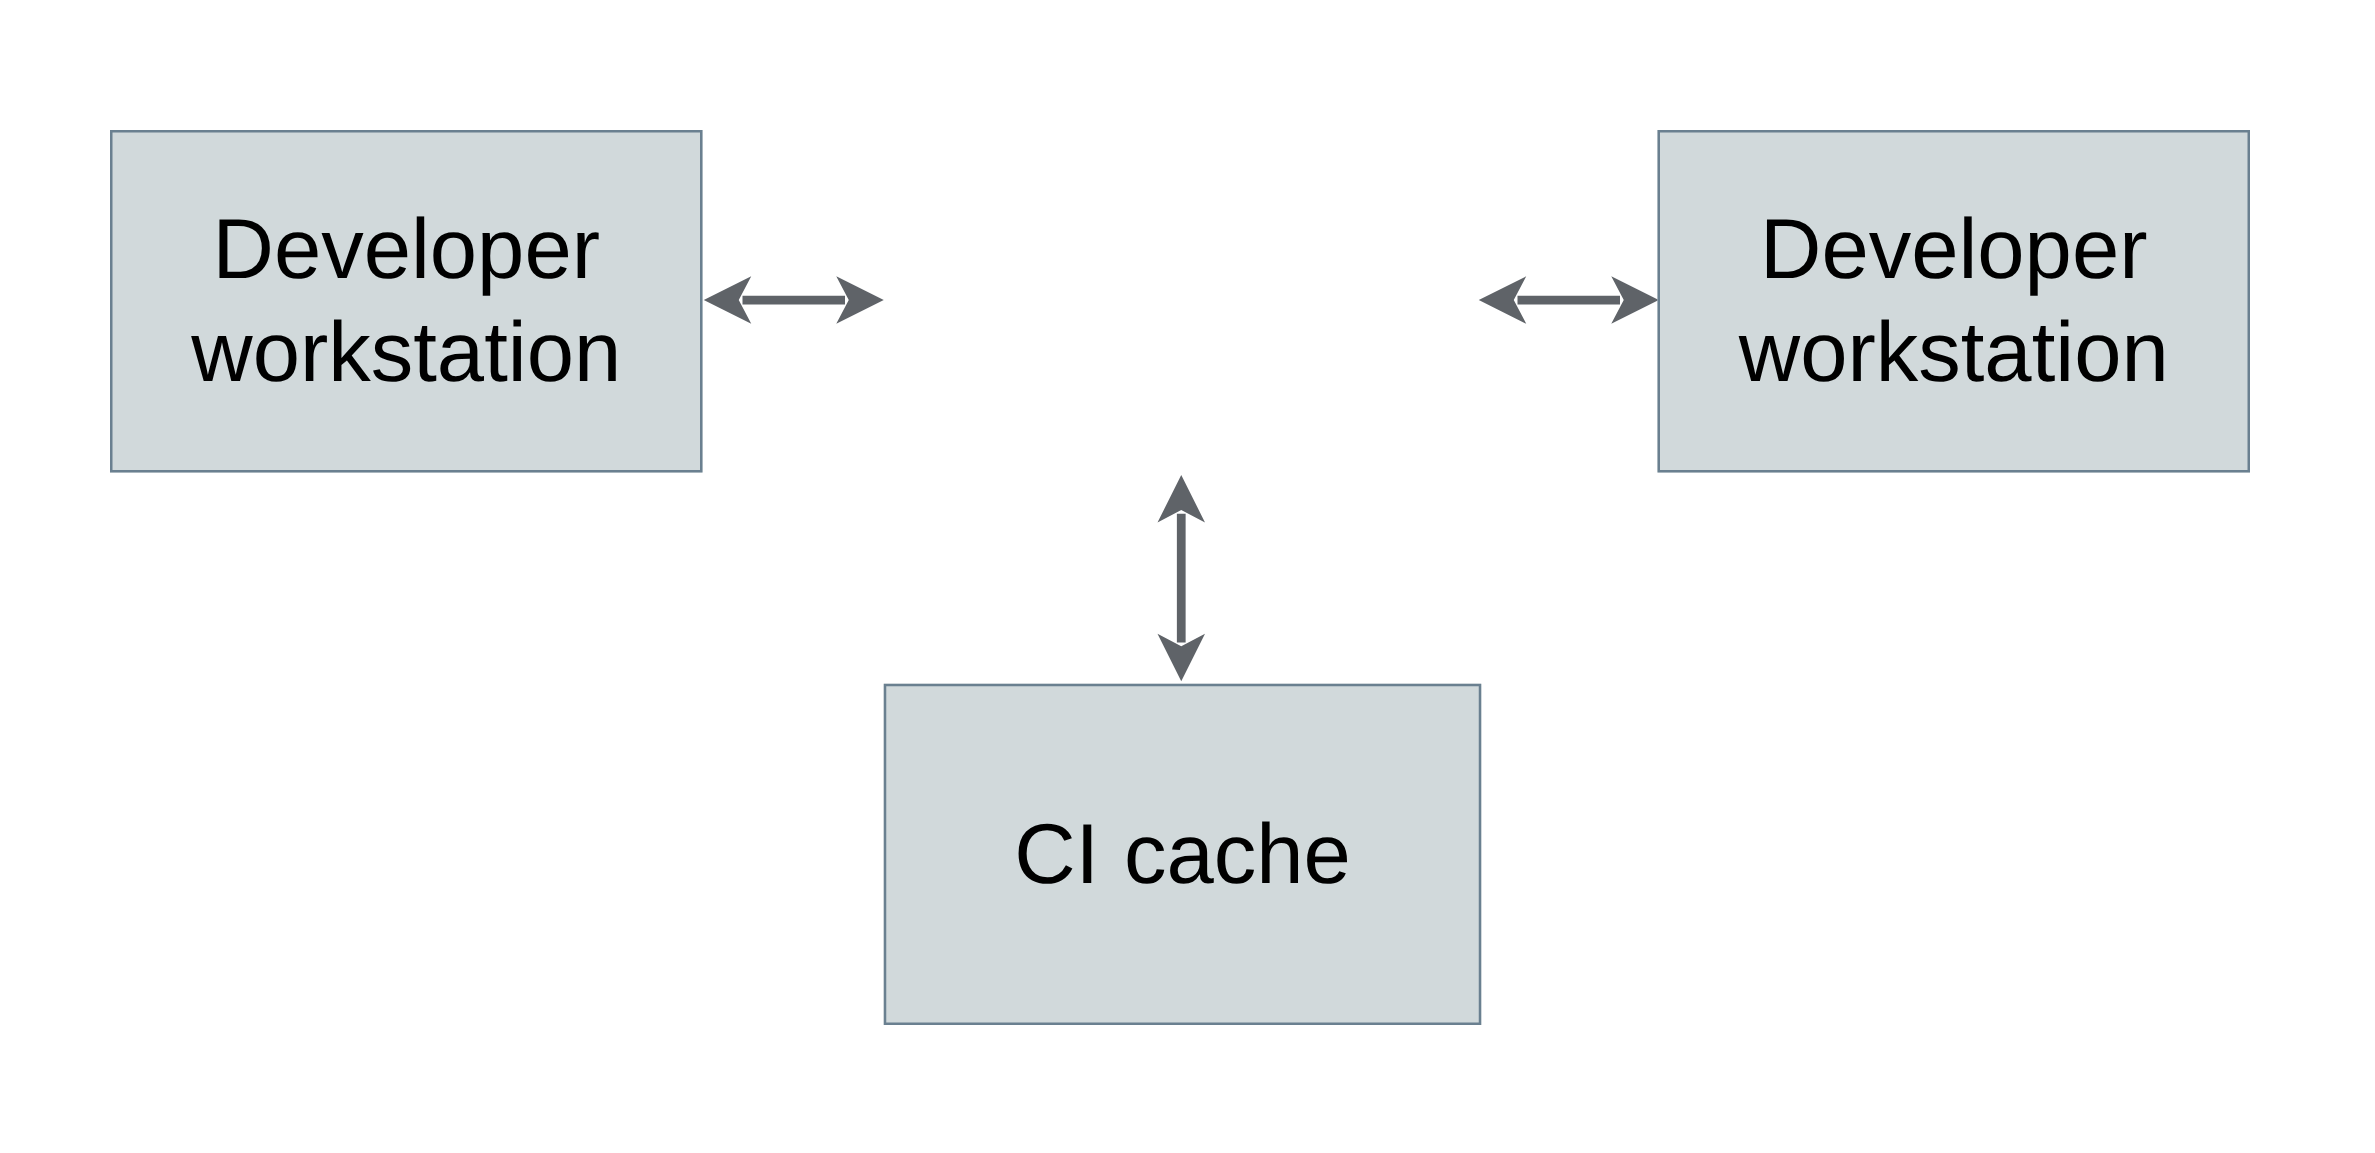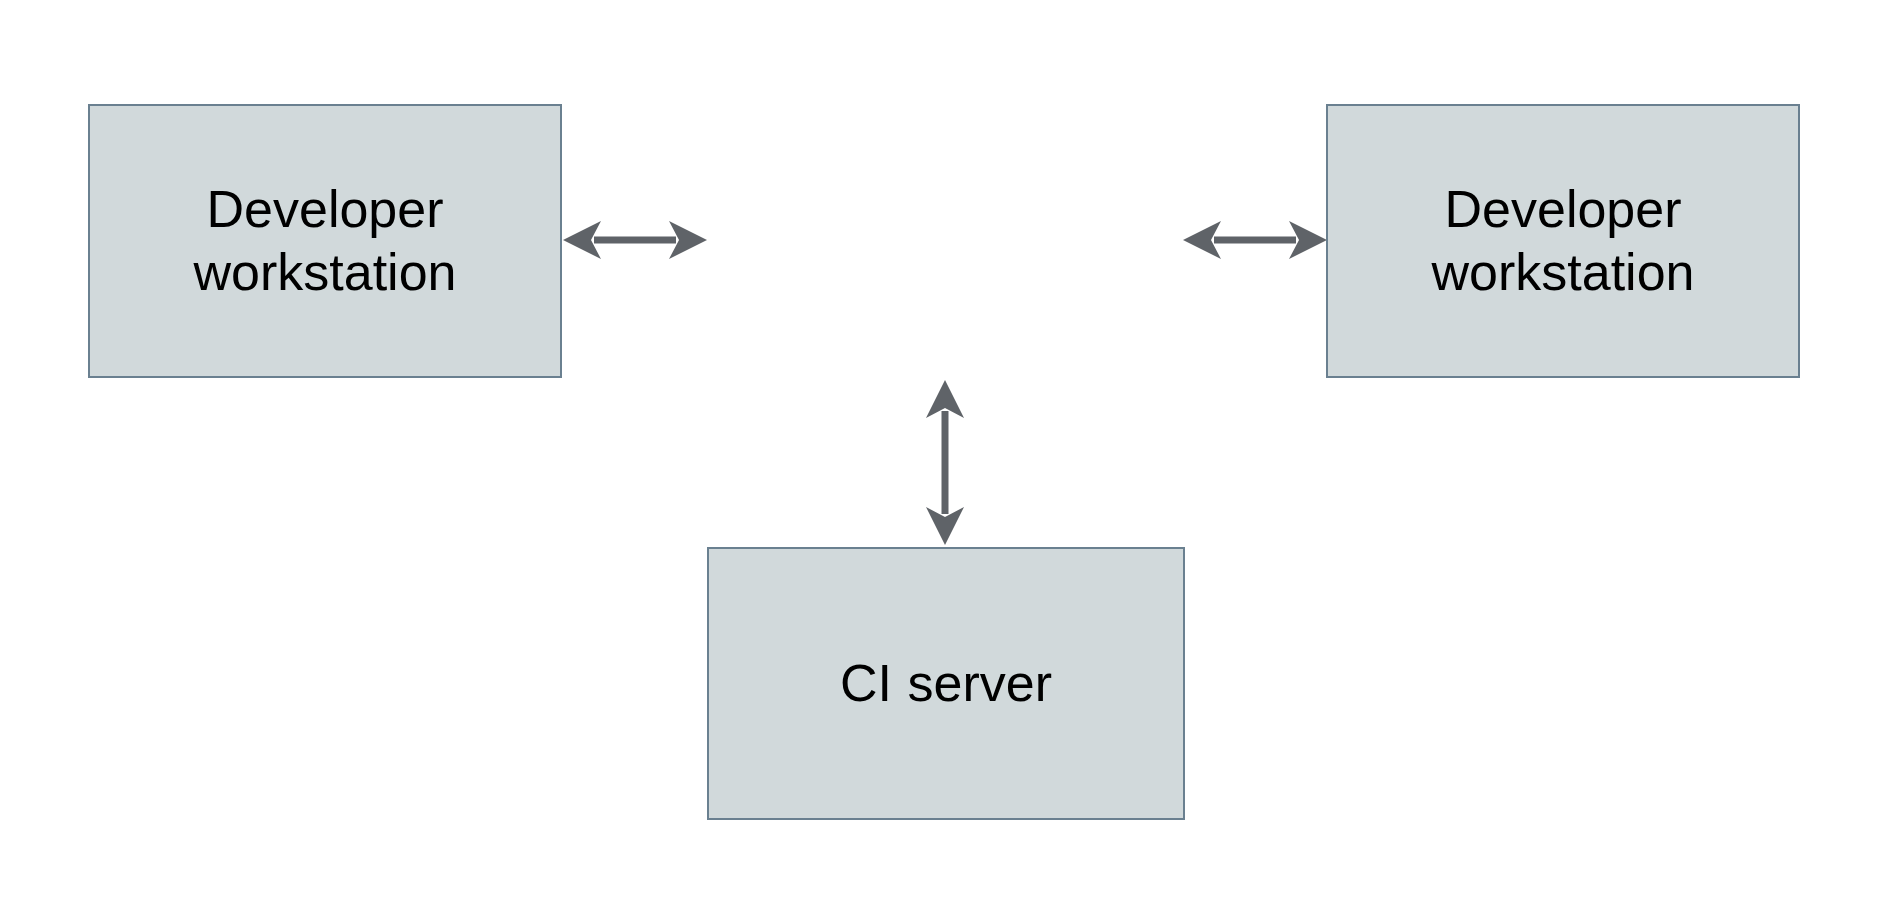--- a/index.html
+++ b/index.html
@@ -18,21 +18,21 @@
   .node {
     position: absolute;
     box-sizing: border-box;
     background: var(--node-fill, #d1d9db);
     border: 2px solid var(--node-border, #6a8090);
     display: flex;
     align-items: center;
     justify-content: center;
     text-align: center;
     color: var(--text, #000000);
-    font-size: 52px;
+    font-size: 68px;
     line-height: 1.22;
     letter-spacing: 0px;
   }
   .node .label {
     display: block;
     padding: 0 28px;
     word-spacing: 1px;
   }
   #node-dev-left   { left: 88px;   top: 104px; width: 474px; height: 274px; }
   #node-cache      { left: 708px;  top: 104px; width: 474px; height: 274px; }
@@ -85,16 +85,16 @@
   <div class="node" id="node-dev-left">
     <span class="label">Developer workstation</span>
   </div>
 
 
   <div class="node" id="node-dev-right">
     <span class="label">Developer workstation</span>
   </div>
 
   <div class="node" id="node-ci">
-    <span class="label">CI server</span>
+    <span class="label">CI cache</span>
   </div>
 
 </div>
 
 </body></html>

